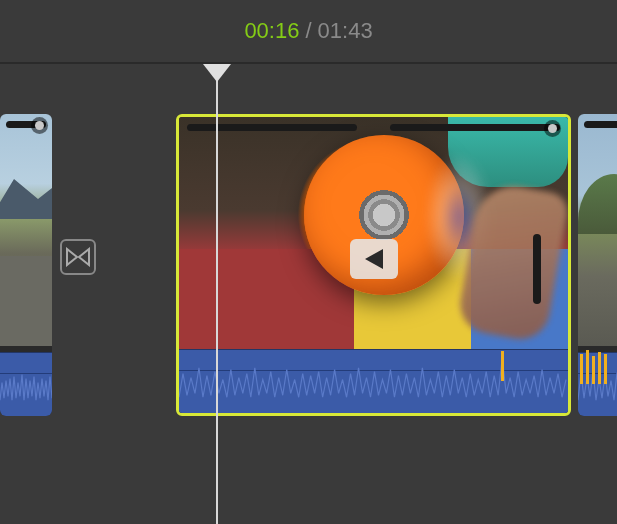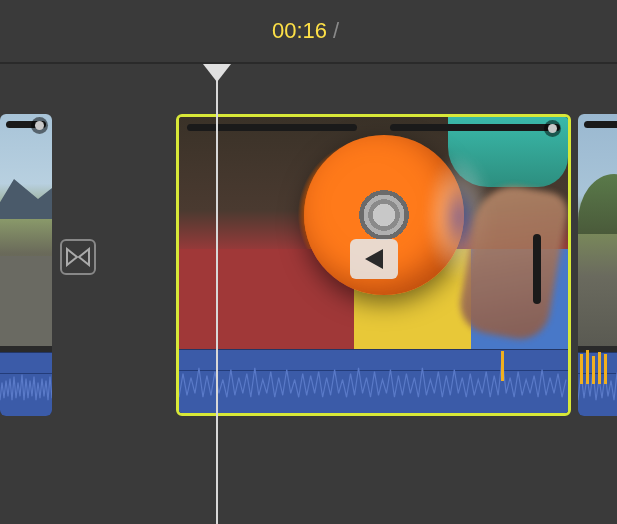--- a/index.html
+++ b/index.html
@@ -13,21 +13,21 @@
     }
     .timecode-bar {
       width: 100%;
       height: 62px;
       display: flex;
       align-items: center;
       justify-content: center;
       font-size: 22px;
       font-weight: 400;
     }
-    .time-current { color: #fde047; }
+    .time-current { color: #84cc16; }
     .time-sep { color: #8a8a8a; margin: 0 6px; }
     .time-total { color: #8a8a8a; }
     .divider {
       position: absolute;
       left: 0; right: 0;
       top: 62px;
       height: 2px;
       background: #2a2a2a;
     }
     .timeline-area {
@@ -254,20 +254,21 @@
       border-radius: 4px;
       z-index: 40;
     }
   </style>
 </head>
 <body>
 
 <div class="timecode-bar">
   <span class="time-current">00:16</span>
   <span class="time-sep">/</span>
+  <span class="time-total">01:43</span>
 </div>
 
 <div class="divider"></div>
 
 <div class="timeline-area">
 
   <div class="playhead-marker">
     <svg width="28" height="20" viewBox="0 0 28 20">
       <polygon points="0,0 28,0 14,18" fill="#e0e0e0"></polygon>
     </svg>

